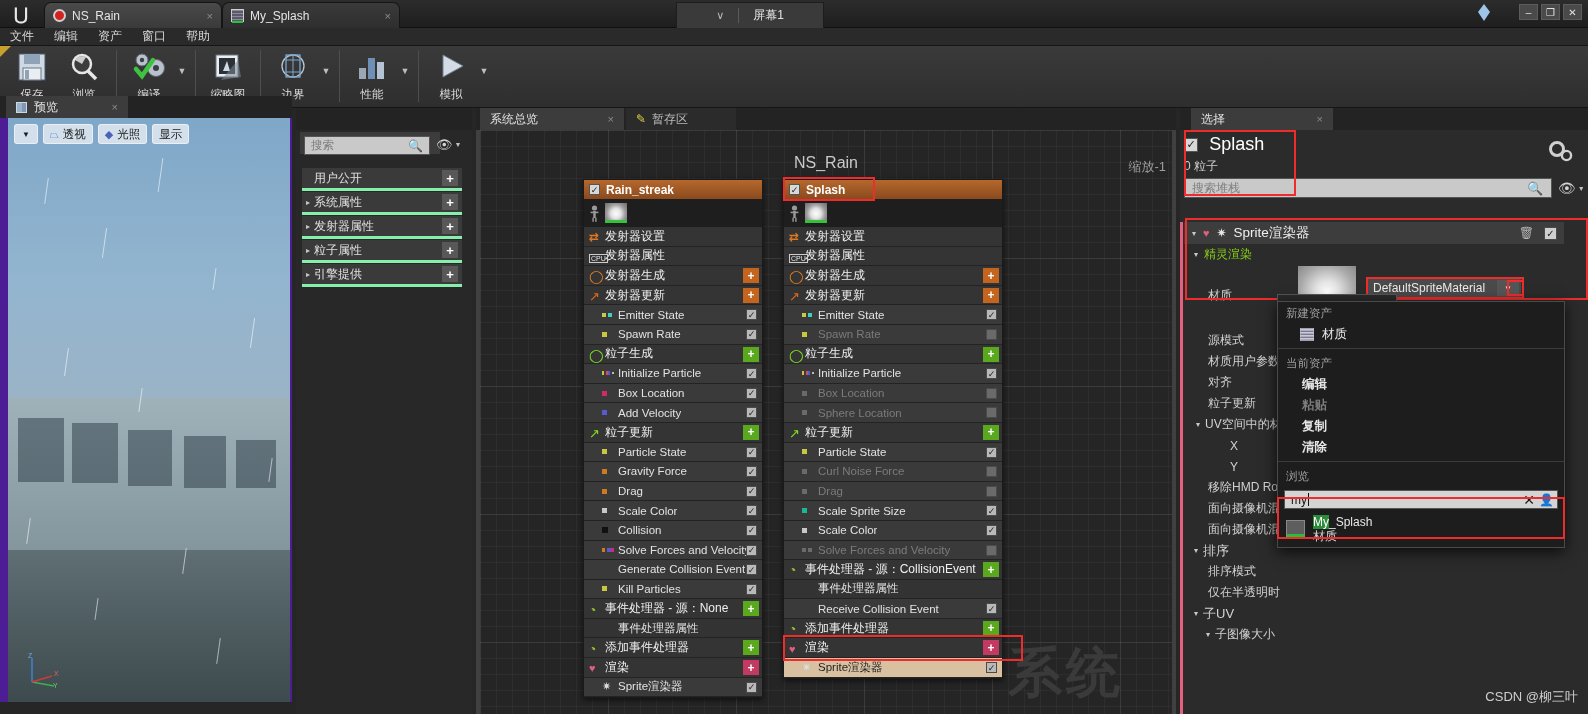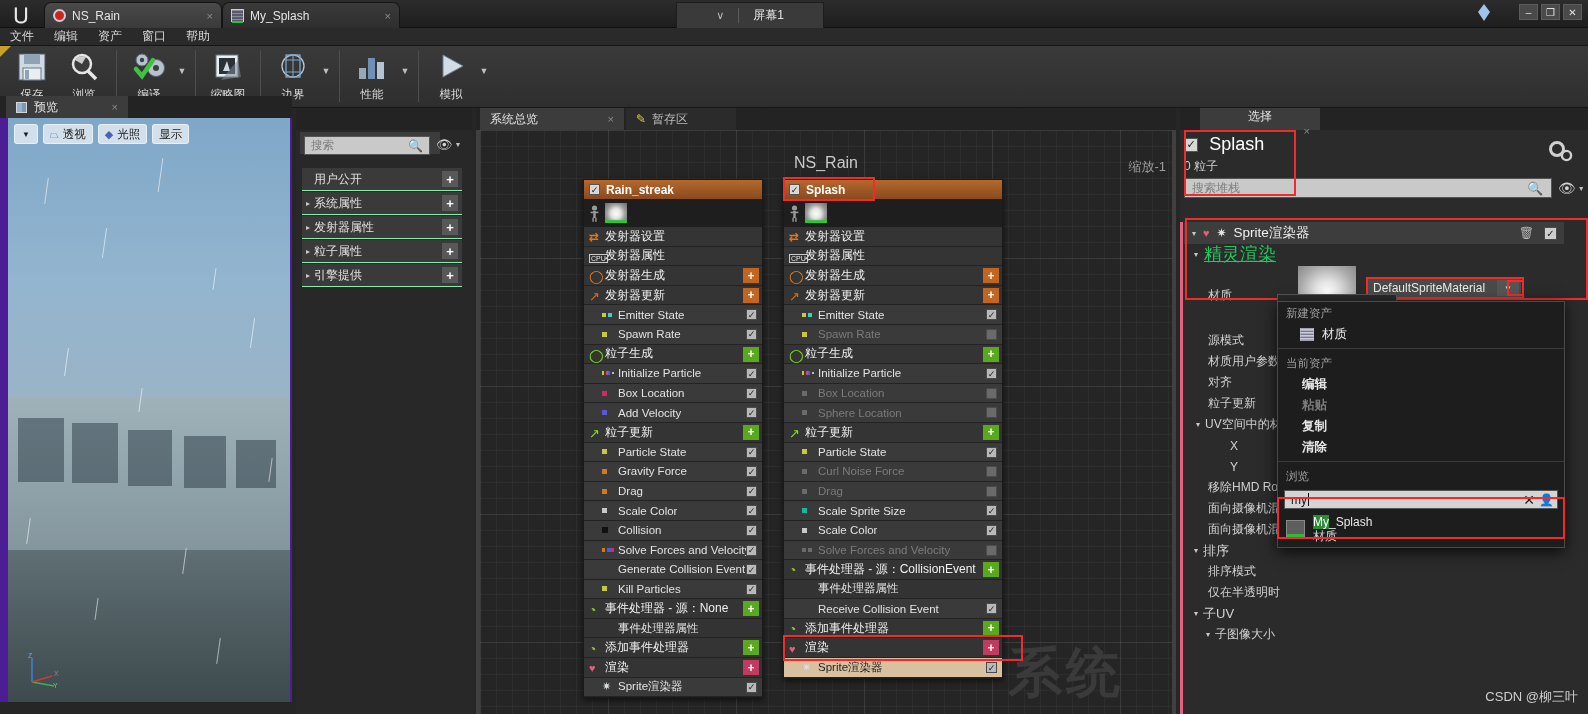--- a/index.html
+++ b/index.html
@@ -110,21 +110,21 @@
   .axis { position:absolute; left:20px; bottom:14px; width:36px; height:36px; }
 
   
   #params { position:absolute; left:296px; top:108px; width:176px; height:606px; background:#282828; }
   #params .ptab { left:4px; width:140px;margin-top:24px; }
   .p-search { position:absolute; left:8px; top:28px; width:126px; height:19px;
               background:#c9c9c9; border:1px solid #555; display:flex; align-items:center;
               padding:0 6px; color:#7d7d7d; font-size:11.5px; }
   .p-eye { position:absolute; left:140px; top:29px; display:flex; align-items:center; gap:2px; }
   .p-row { position:absolute; left:6px; width:160px; height:23px; background:#3a3a3a;
-           display:flex; align-items:center; border-bottom:1px solid #86efac; }
+           display:flex; align-items:center; border-bottom:3px solid #86efac; }
   .p-row .tri { width:12px; text-align:center; color:#c9c9c9; font-size:8px; }
   .p-row .lbl { font-size:12px; color:#e0e0e0; }
   .p-row .plus { position:absolute; right:4px; width:16px; height:16px; background:#585858;
                  color:#fff; display:flex; align-items:center; justify-content:center; font-size:13px; font-weight:bold;}
 
   
   #graph { position:absolute; left:476px; top:108px; width:700px; height:606px; background:#404040; }
   #graph .ptab { left:4px; }
   .graph-canvas { position:absolute; left:4px; top:22px; width:692px; height:584px;
     background:#252525;
@@ -195,21 +195,21 @@
   .stack-hdr { height:22px; background:#3d3d3d; display:flex; align-items:center;
                padding-left:8px; gap:7px; position:relative; }
   .stack-hdr .tri { color:#c9c9c9; font-size:8px; }
   .stack-hdr .t { font-size:13.5px; color:#f0f0f0; }
   .stack-hdr .trash { position:absolute; right:30px; color:#b7b7b7; font-size:12px; }
   .stack-hdr .cbx { position:absolute; right:7px; width:13px; height:13px; background:#cfcfcf;
                     border:1px solid #4a4a4a; display:flex; align-items:center;
                     justify-content:center; font-size:10px; color:#1e1e1e; }
   .sub-hdr { height:20px; display:flex; align-items:center; gap:6px; padding-left:10px; }
   .sub-hdr .tri { color:#c9c9c9; font-size:8px; }
-  .sub-hdr .t { font-size:18px; color:#22c55e;text-decoration:underline; }
+  .sub-hdr .t { font-size:12px; color:#84cc16; }
   .prow { height:21px; display:flex; align-items:center; position:relative; }
   .prow .pl { font-size:12px; color:#d2d2d2; }
   .pink-bar { position:absolute; left:0; top:114px; width:3px; bottom:0; background:#e4607f; }
   .matthumb { position:absolute; left:118px; top:158px; width:58px; height:34px;
               background:radial-gradient(circle at 50% 78%, #ffffff 0%, #e2e2e2 30%, #a8a8a8 70%, #8a8a8a 100%); }
   .matcombo { position:absolute; left:186px; top:170px; width:156px; height:20px;
               background:#4a4a4a; border:1px solid #303030; display:flex;
               align-items:center; padding:0 6px; font-size:12px; color:#eaeaea; }
   .matcombo .carrow { position:absolute; right:2px; top:1px; width:22px; height:16px;
                       background:#555; display:flex; align-items:center; justify-content:center;
@@ -849,21 +849,21 @@
           </div>
       </div>
 
       <div class="redbox" style="left:303px; top:47px; width:92px; height:24px;"></div>
       <div class="redbox" style="left:303px; top:505px; width:240px; height:26px;"></div>
     </div>
   </div>
 
   <div id="sel">
     <div class="panel-tabbar">
-      <div class="ptab" style="left:20px; width:120px;flex-direction:column;">
+      <div class="ptab" style="left:11px; width:142px;">
         <span>选择</span>
         <span class="x" style="margin-left:auto;">×</span>
       </div>
     </div>
 
     <div class="sel-head">
       <span class="cb">✓</span>
       <span class="nm">Splash</span>
     </div>
     <div class="sel-count">0 粒子</div>

